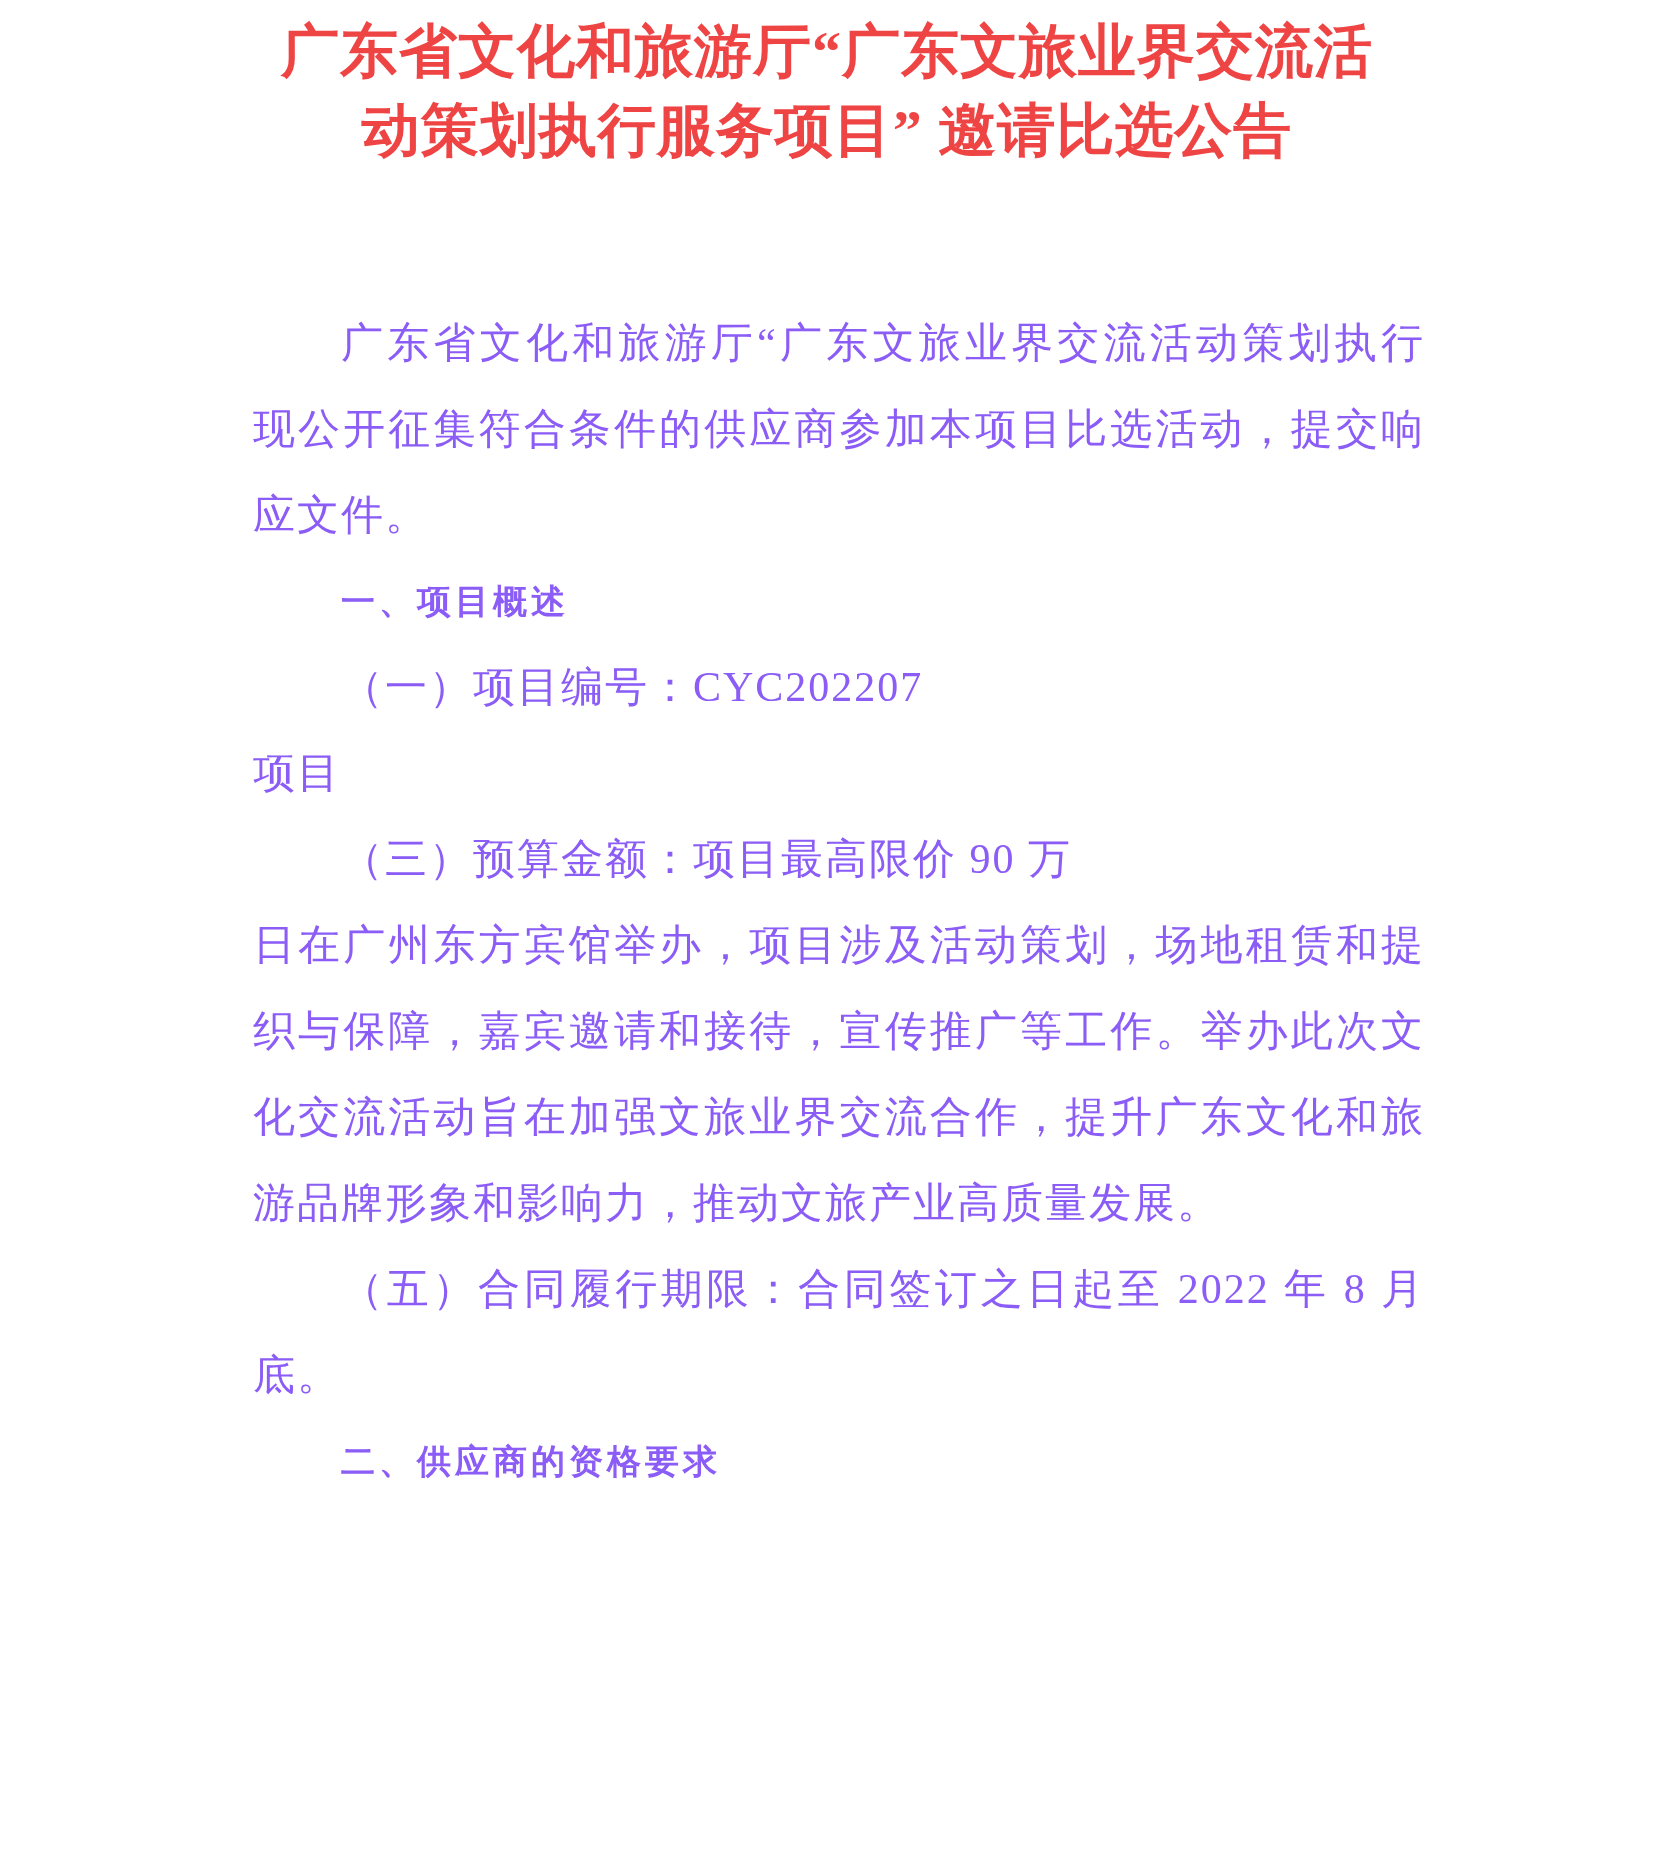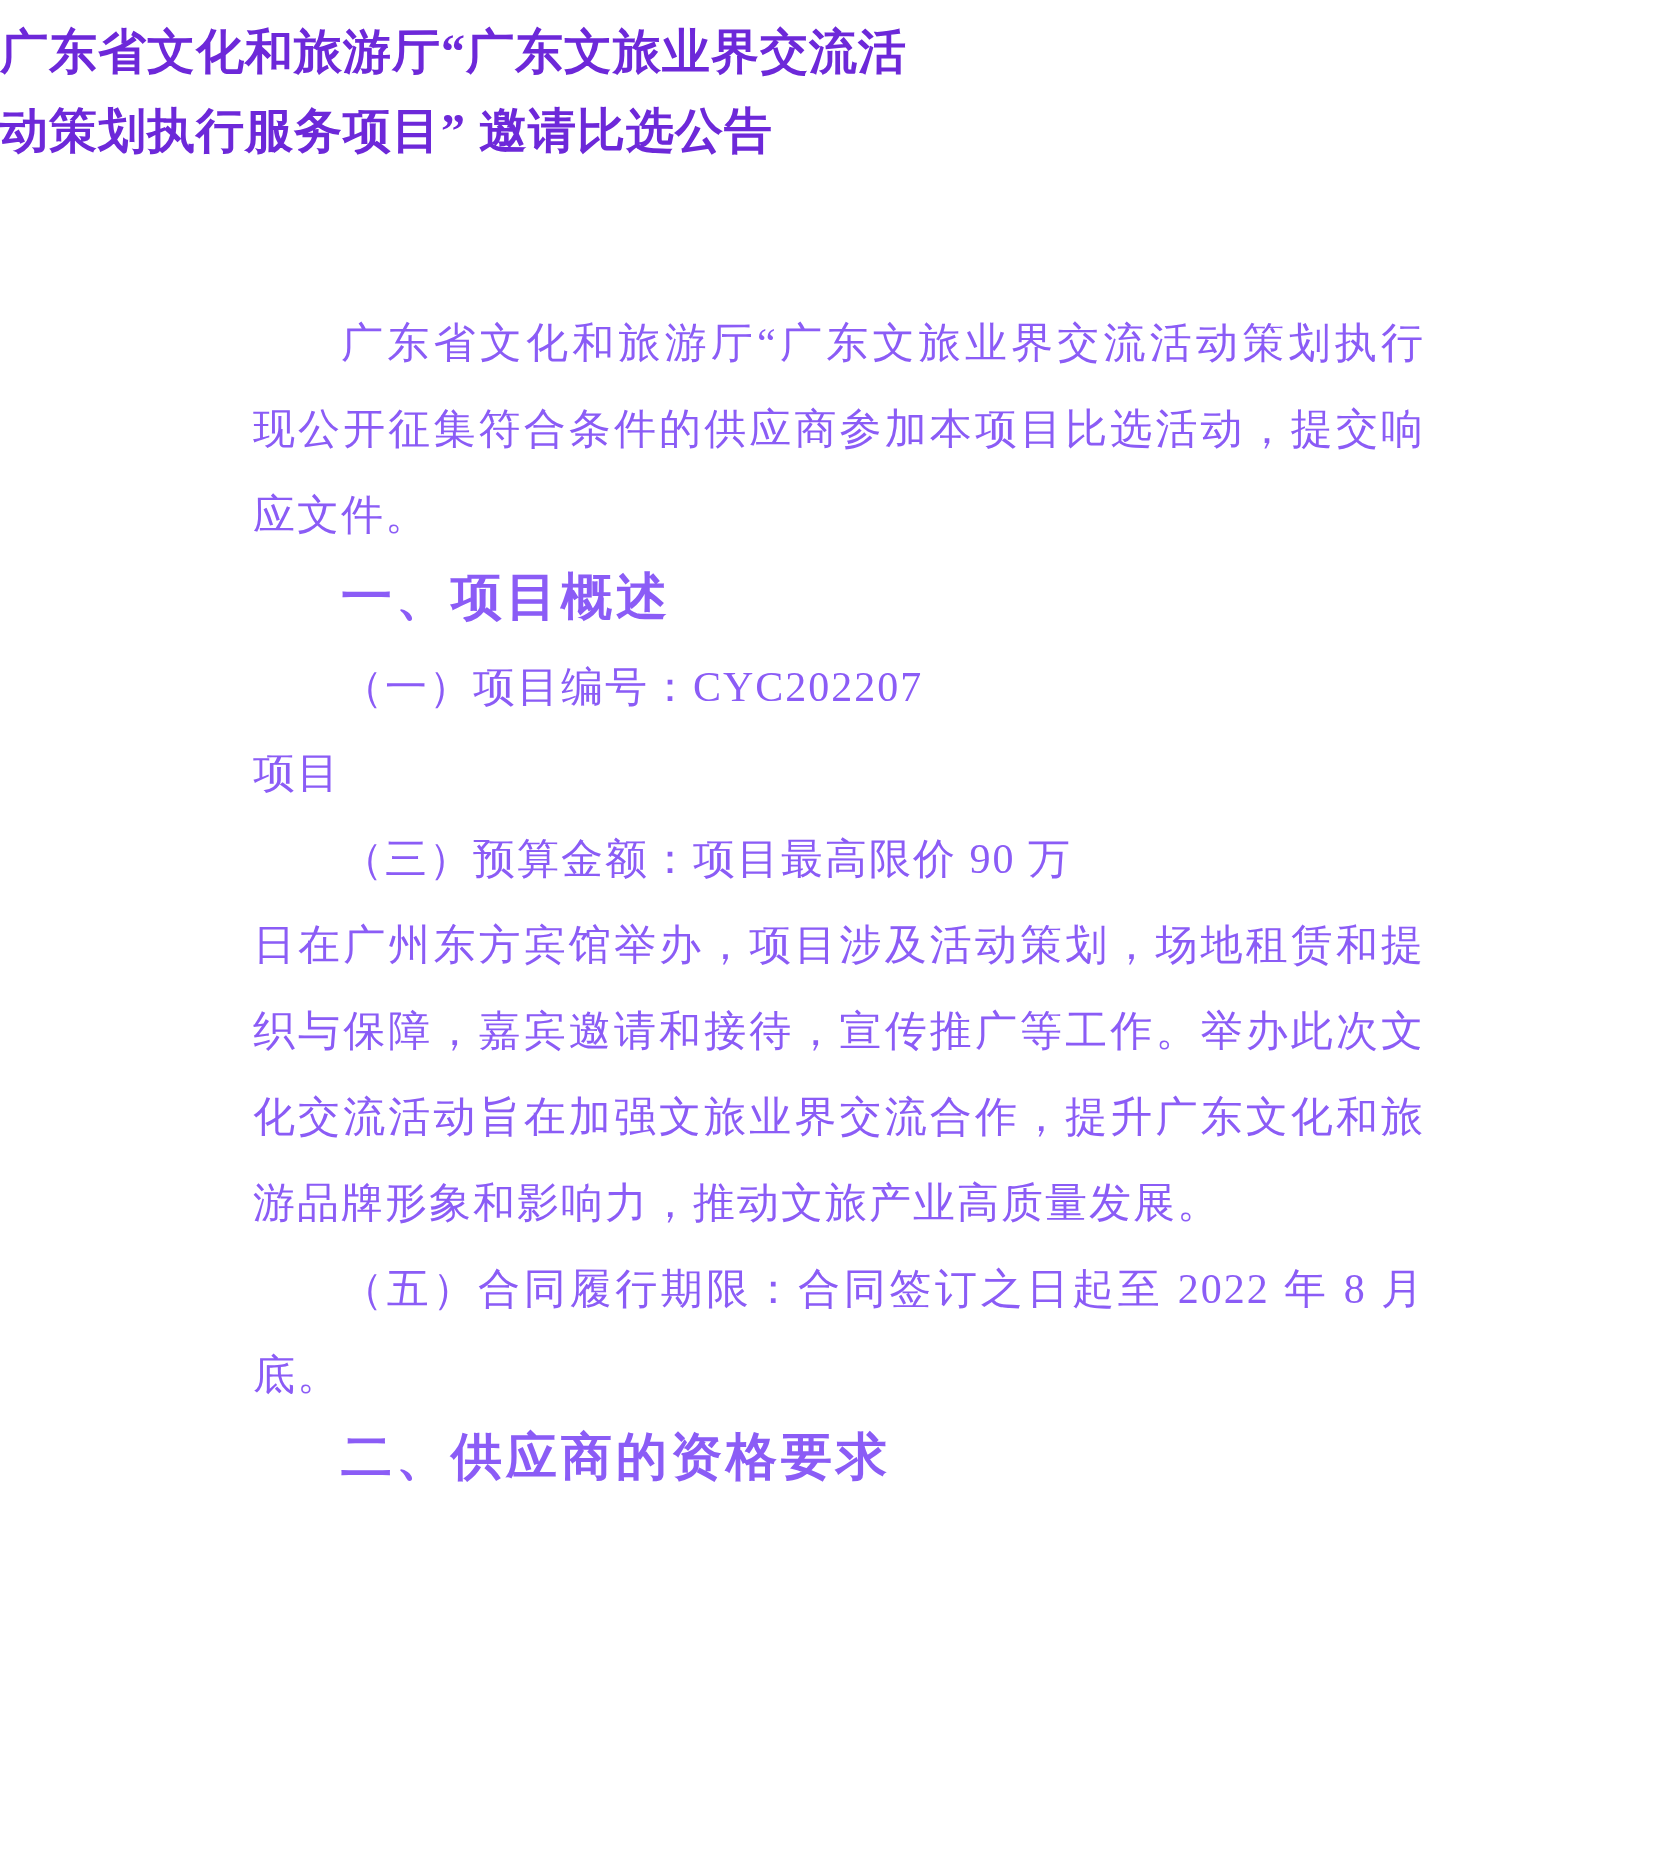--- a/index.html
+++ b/index.html
@@ -16,27 +16,27 @@
     position: absolute;
     inset: 0;
     background: #ffffff;
   }
   .title {
     position: absolute;
     top: 12px;
     left: 0;
     width: 100%;
     margin: 0;
-    text-align: left;
+    text-align: center;
     font-family: "Liberation Serif", serif;
     font-weight: 800;
-    font-size: 48px;
+    font-size: 58px;
     line-height: 79px;
     letter-spacing: 1px;
-    color: #6d28d9;
+    color: #ef4444;
   }
   .title-line { display: block; }
   .doc-body {
     position: absolute;
     left: 253px;
     top: 300px;
     width: 1172px;
   }
   .line {
     height: 86px;
@@ -45,23 +45,23 @@
     letter-spacing: 2px;
     white-space: nowrap;
     color: #8b5cf6;
   }
   .line.indent { text-indent: 88px; }
   .line.justify {
     text-align: justify;
     text-align-last: justify;
   }
   .line.bold {
-    font-family: Liberation Mono, monospace;
+    font-family: Liberation Sans, sans-serif;
     font-weight: 700;
-    font-size: 51px;
+    font-size: 34px;
     letter-spacing: 4px;
   }
 </style>
 </head>
 <body>
 
 <div class="page">
   <h1 class="title">
     <span class="title-line">广东省文化和旅游厅“广东文旅业界交流活</span>
     <span class="title-line">动策划执行服务项目” 邀请比选公告</span>

